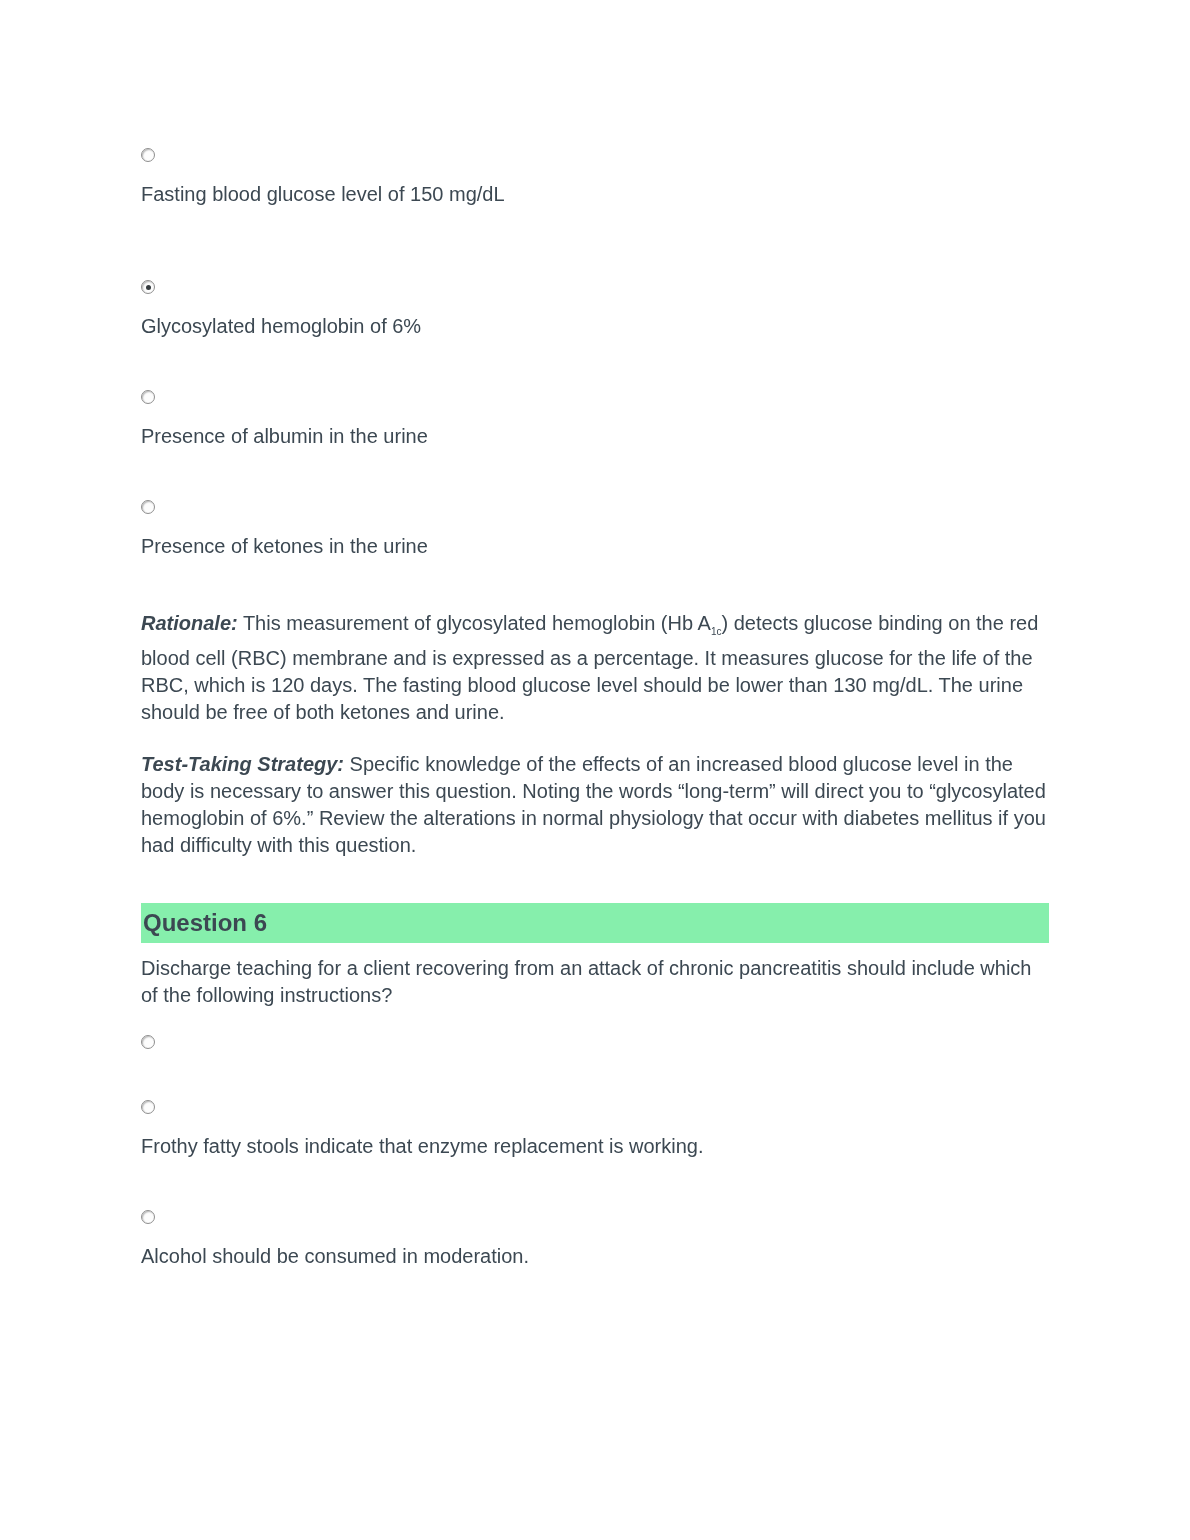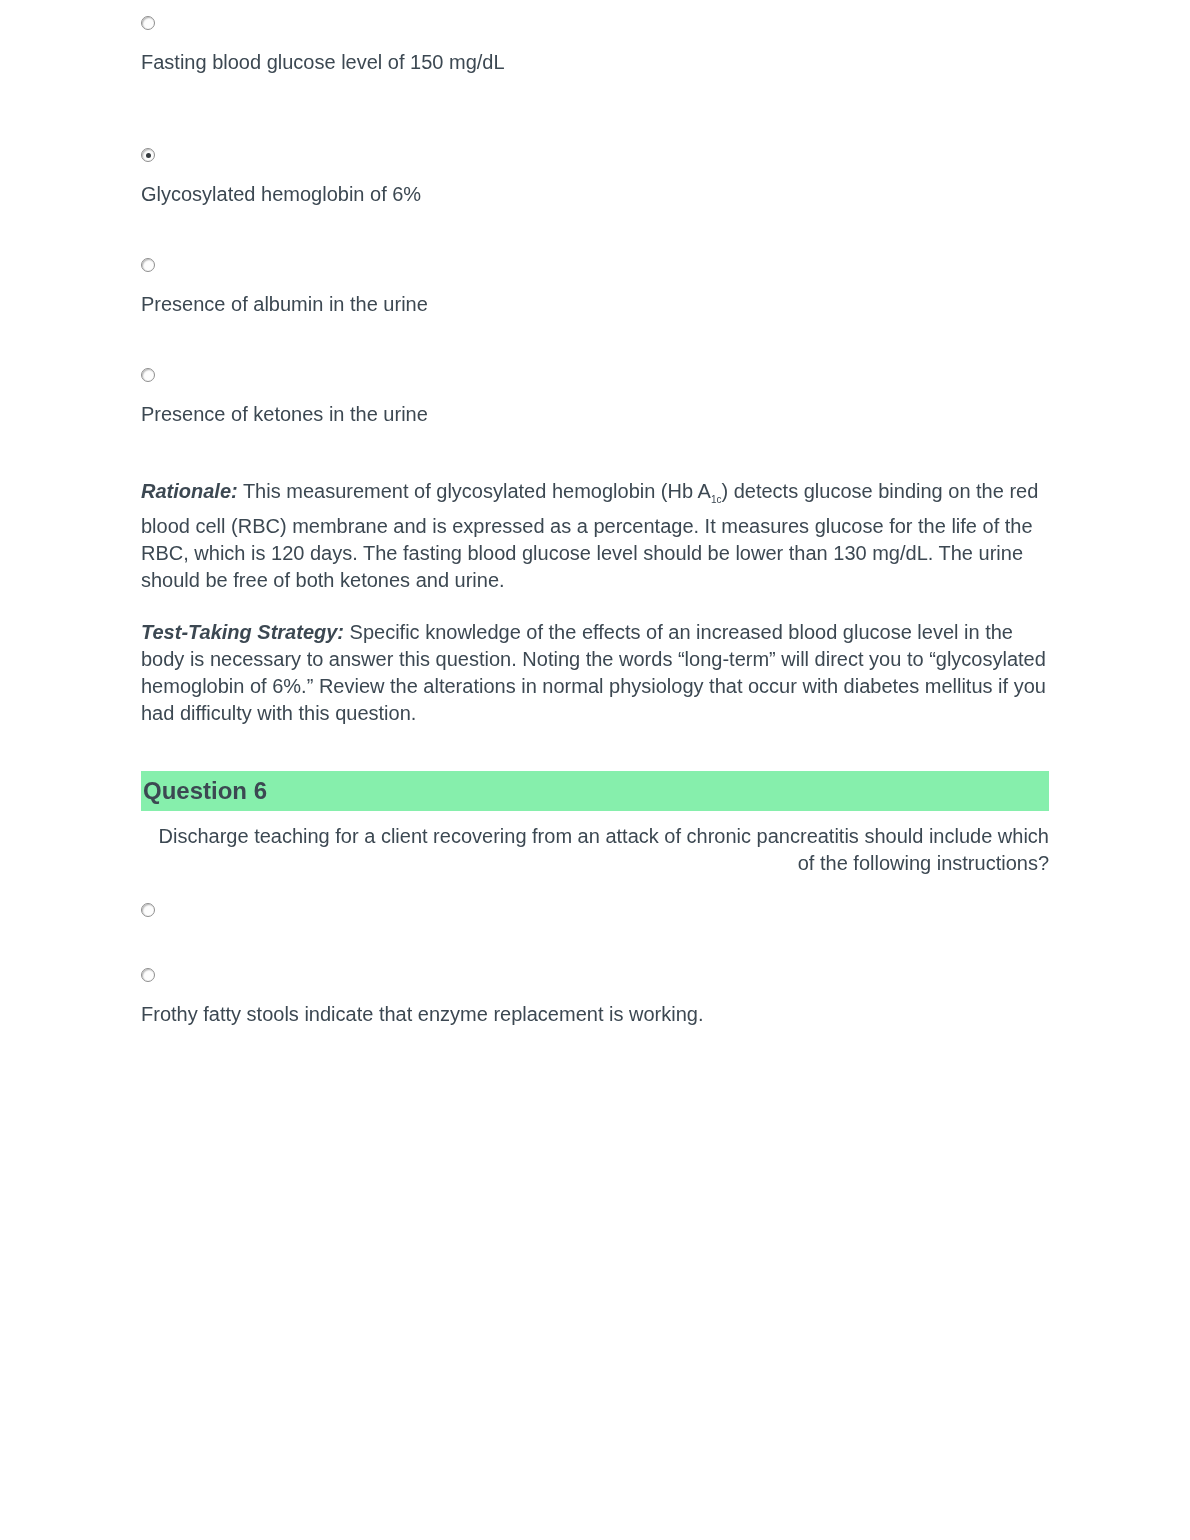--- a/index.html
+++ b/index.html
@@ -6,21 +6,22 @@
   html, body { background: #ffffff; }
   body {
     width: 1190px;
     height: 1540px;
     font-family: "Liberation Sans", sans-serif;
     color: #3c4852;
     overflow: hidden;
   }
   .content {
     width: 908px;
-    margin: 16px auto;
+    margin: 0 auto;
+    padding-top: 148px;
     font-size: 20px;
     line-height: 27px;
   }
 
   
   .option { margin-bottom: 50px; }
   .option.gap-lg { margin-bottom: 72px; }
   .radio-row { height: 15px; margin-bottom: 18px; }
   .radio {
     display: inline-block;
@@ -63,21 +64,20 @@
   .q-points {
     font-size: 20px;
     line-height: 26px;
     font-weight: bold;
     color: #5d6a72;
     margin-top: 2px;
   }
   .q-prompt {
     margin-top: 12px;
     margin-bottom: 26px;
-    text-align: right;
   }
 </style>
 </head>
 <body>
 
 <div class="content">
 
   <div class="option gap-lg">
     <div class="radio-row">
       <span class="radio"></span>
@@ -122,14 +122,20 @@
     </div>
   </div>
 
   <div class="option">
     <div class="radio-row">
       <span class="radio"></span>
     </div>
     <div class="option-label">Frothy fatty stools indicate that enzyme replacement is working.</div>
   </div>
 
+  <div class="option">
+    <div class="radio-row">
+      <span class="radio"></span>
+    </div>
+    <div class="option-label">Alcohol should be consumed in moderation.</div>
+  </div>
 
 </div>
 
 </body></html>

